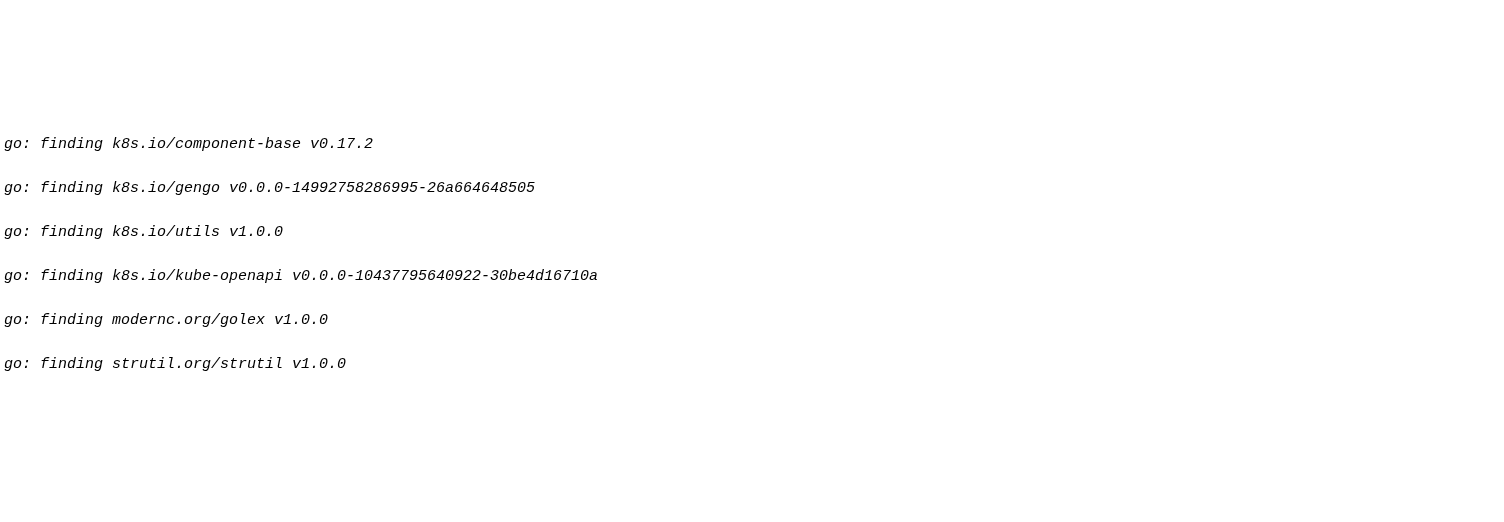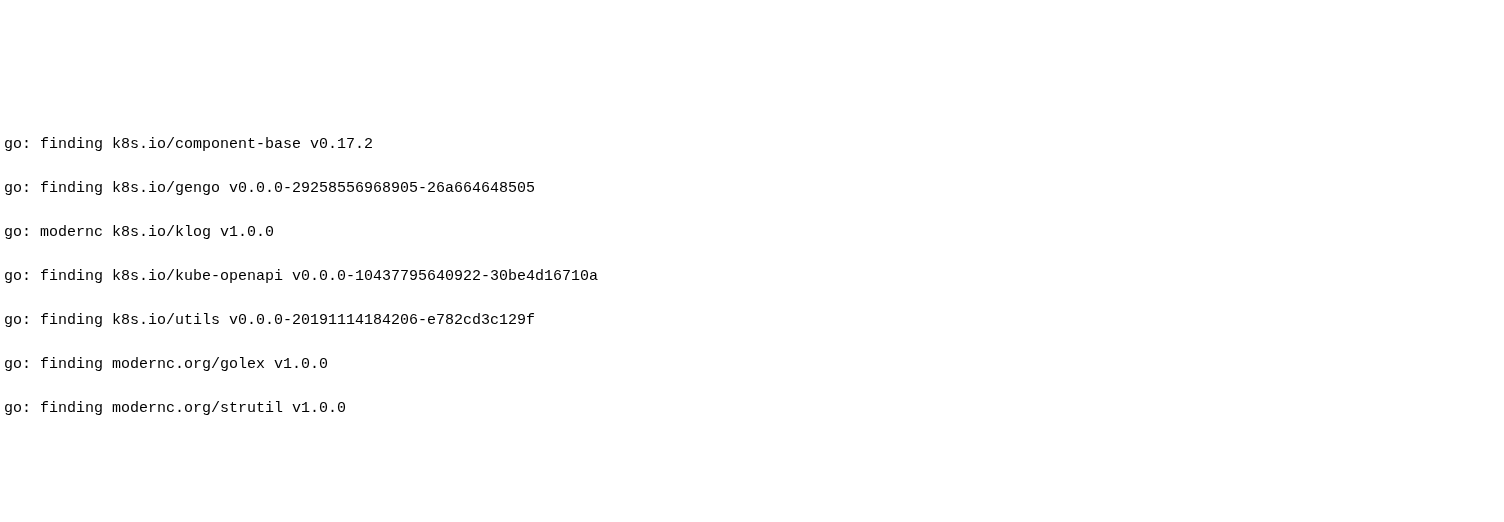--- a/index.html
+++ b/index.html
@@ -12,35 +12,35 @@
     color: #000000;
     white-space: pre;
   }
   .terminal {
     padding: 2px 4px;
     width: 1504px;
     box-sizing: border-box;
   }
   .line {
     display: block;
+    font-style: italic;
   }
 </style>
 </head>
 <body>
 
 
 
 <div class="terminal">
 <span class="line">go: finding k8s.io/component-base v0.17.2</span>
-<span class="line">go: finding k8s.io/gengo v0.0.0-29258556968905-26a664648505</span>
-<span class="line">go: modernc k8s.io/klog v1.0.0</span>
+<span class="line">go: finding k8s.io/gengo v0.0.0-14992758286995-26a664648505</span>
+<span class="line">go: finding k8s.io/utils v1.0.0</span>
 <span class="line">go: finding k8s.io/kube-openapi v0.0.0-10437795640922-30be4d16710a</span>
-<span class="line">go: finding k8s.io/utils v0.0.0-20191114184206-e782cd3c129f</span>
 <span class="line">go: finding modernc.org/golex v1.0.0</span>
-<span class="line">go: finding modernc.org/strutil v1.0.0</span>
+<span class="line">go: finding strutil.org/strutil v1.0.0</span>
 
 
 
 
 
 
 
 
 
 

